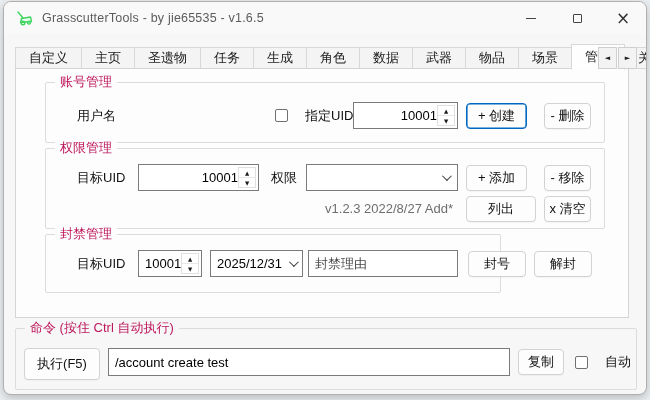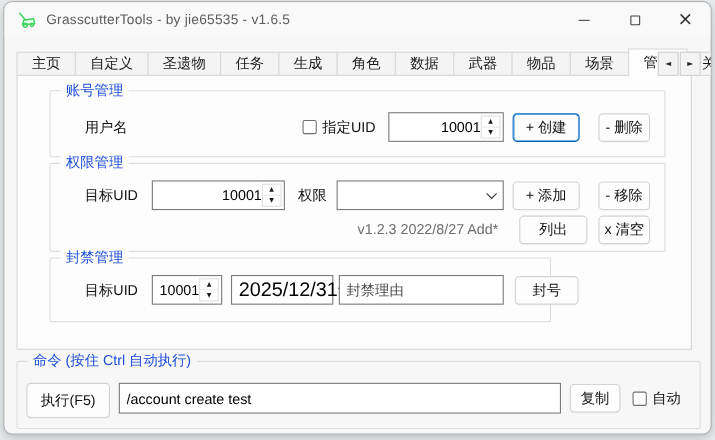--- a/index.html
+++ b/index.html
@@ -34,51 +34,51 @@
     font-family:"DejaVu Sans",sans-serif; }
   .tab-arrow + .tab-arrow { margin-left:1px; }
 
   
   .tabpage { position:absolute; left:11px; top:66px; width:614px; height:250px;
     background:#fdfdfd; border:1px solid #d5d5d5; z-index:1; }
 
   
   .group { position:absolute; border:1px solid #dcdcdc; border-radius:2px; }
   .group-title { position:absolute; top:-9px; left:9px; padding:0 5px; font-size:13px;
-    color:#1d4ed8; background:#fdfdfd; line-height:16px; white-space:nowrap; }
+    color:#be185d; background:#fdfdfd; line-height:16px; white-space:nowrap; }
   .group-title.on-window { background:#f7f7f7; }
 
   .lbl { position:absolute; font-size:13px; color:#111; line-height:27px; white-space:nowrap; }
 
   .tbox { position:absolute; height:27px; border:1px solid #7a7a7a; background:#fff;
     font-size:13px; color:#000; padding:0 6px;
     font-family:"Liberation Sans","DejaVu Sans",sans-serif; }
   .tbox::placeholder { color:#4a4a4a; opacity:1; }
 
   .numeric { position:absolute; height:27px; border:1px solid #7a7a7a; background:#fff;
     display:flex; align-items:stretch;text-align:right; }
   .num-val { flex:1; font-size:13px; color:#000; line-height:25px; padding-left:6px; }
   .spinner { width:18px; margin:2px 2px 2px 0; border:1px solid #e0e0e0;
     display:flex; flex-direction:column; }
   .spin { flex:1; display:flex; align-items:center; justify-content:center;
     font-size:5.5px; color:#1a1a1a; font-family:"DejaVu Sans",sans-serif; }
   .spin.up { border-bottom:1px solid #e8e8e8; }
 
   .combo { position:absolute; height:27px; border:1px solid #7a7a7a; background:#fff;
     display:flex; align-items:center; padding:0 8px; }
-  .combo-val { flex:1; font-size:18px; color:#000; white-space:nowrap; }
+  .combo-val { flex:1; font-size:13px; color:#000; white-space:nowrap; }
   .chev { width:7px; height:7px; border-right:1.4px solid #3a3a3a; border-bottom:1.4px solid #3a3a3a;
     transform:rotate(45deg) translateY(-2px); flex:none; }
 
   .btn { position:absolute; height:26px; background:#fdfdfd; border:1px solid #d2d2d2;
     border-radius:4px; font-size:13px; color:#111; display:flex; align-items:center;
     justify-content:center; white-space:nowrap; box-shadow:0 1px 0 rgba(0,0,0,.03); }
   .btn.default { border-color:#0067c0; box-shadow:inset 0 0 0 0.6px #0067c0; }
 
-  .check { position:absolute; height:27px; display:flex; align-items:center; }
+  .check { position:absolute; height:27px; display:flex; align-items:center;gap:12px; }
   .checkbox { width:13px; height:13px; border:1px solid #707070; border-radius:2px; background:#fff; }
   .check-label { margin-left:5px; font-size:13px; color:#111; white-space:nowrap; }
 
   .note { position:absolute; font-size:13px; color:#6e6e6e; line-height:26px; text-align:right; }
 
   
   #g-account    { left:29px; top:13px;  width:560px; height:61px; }
   #g-permission { left:29px; top:79px;  width:560px; height:81px; }
   #g-ban        { left:29px; top:165px; width:456px; height:59px; }
   #g-command    { left:11px; top:326px; width:622px; height:62px; background:#f7f7f7; }
@@ -107,22 +107,22 @@
       <div class="win-btn">
         <span class="max-glyph"></span>
       </div>
       <div class="win-btn">
         <span class="close-glyph">×</span>
       </div>
     </div>
   </div>
 
   <div class="tabstrip">
-    <div class="tab">主页</div>
-      <div class="tab">自定义</div>
+    <div class="tab">自定义</div>
+      <div class="tab">主页</div>
       <div class="tab">圣遗物</div>
       <div class="tab">任务</div>
       <div class="tab">生成</div>
       <div class="tab">角色</div>
       <div class="tab">数据</div>
       <div class="tab">武器</div>
       <div class="tab">物品</div>
       <div class="tab">场景</div>
       <div class="tab selected">管理</div>
       <div class="tab">关于</div>
@@ -167,40 +167,41 @@
         </span>
       </div>
       <span class="lbl" style="left:225px; top:15px;">权限</span>
       <div class="combo" style="left:260px; top:15px; width:152px;">
         <span class="combo-val"></span>
         <span class="chev"></span>
       </div>
       <div class="btn" style="left:420px; top:16px; width:61px;">+ 添加</div>
       <div class="btn" style="left:498px; top:16px; width:47px;">- 移除</div>
       <span class="note" style="left:150px; top:47px; width:257px;">v1.2.3 2022/8/27 Add*</span>
-      <div class="btn" style="left:420px; top:47px; width:62px;margin-left:6px;">列出</div>
+      <div class="btn" style="left:420px; top:47px; width:70px;">列出</div>
       <div class="btn" style="left:498px; top:47px; width:47px;">x 清空</div>
     </div>
 
     <div class="group" id="g-ban">
       <span class="group-title">封禁管理</span>
       <span class="lbl" style="left:31px; top:15px;">目标UID</span>
       <div class="numeric" style="left:92px; top:15px; width:64px;">
         <span class="num-val">10001</span>
         <span class="spinner">
           <span class="spin up">▲</span>
           <span class="spin">▼</span>
         </span>
       </div>
       <div class="combo" style="left:164px; top:15px; width:93px; padding:0 6px;">
         <span class="combo-val">2025/12/31</span>
         <span class="chev"></span>
       </div>
       <input class="tbox" style="left: 262px; top: 15px; width: 150px;" placeholder="封禁理由">
       <div class="btn" style="left:422px; top:16px; width:58px;">封号</div>
+      <div class="btn" style="left:488px; top:16px; width:58px;">解封</div>
     </div>
 
   </div>
 
   <div class="group" id="g-command">
     <span class="group-title on-window">命令 (按住 Ctrl 自动执行)</span>
     <div class="btn" style="left:8px; top:19px; width:76px; height:32px;">执行(F5)</div>
     <input class="tbox" style="left: 92px; top: 19px; width: 402px; height: 28px;" value="/account create test">
     <div class="btn" style="left:502px; top:20px; width:46px;">复制</div>
     <label class="check" style="left:559px; top:19px; height:28px;">

